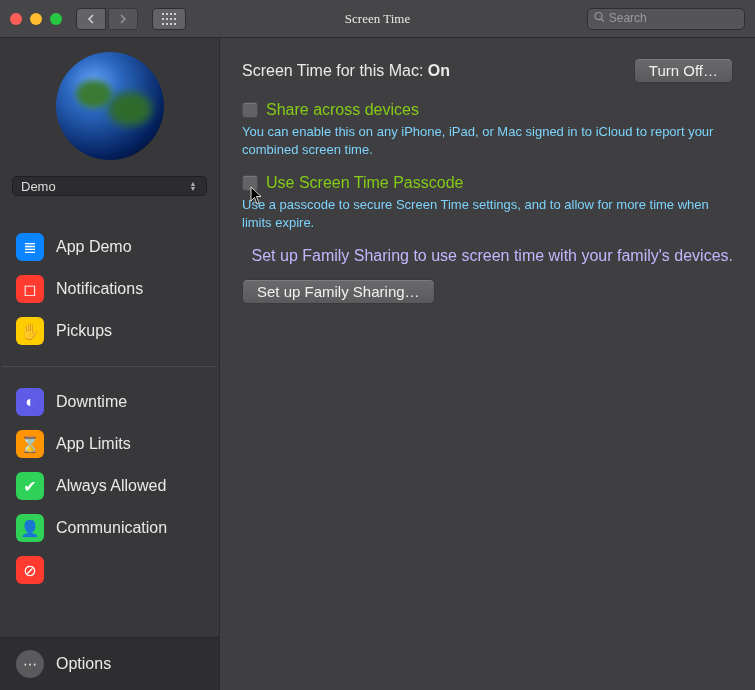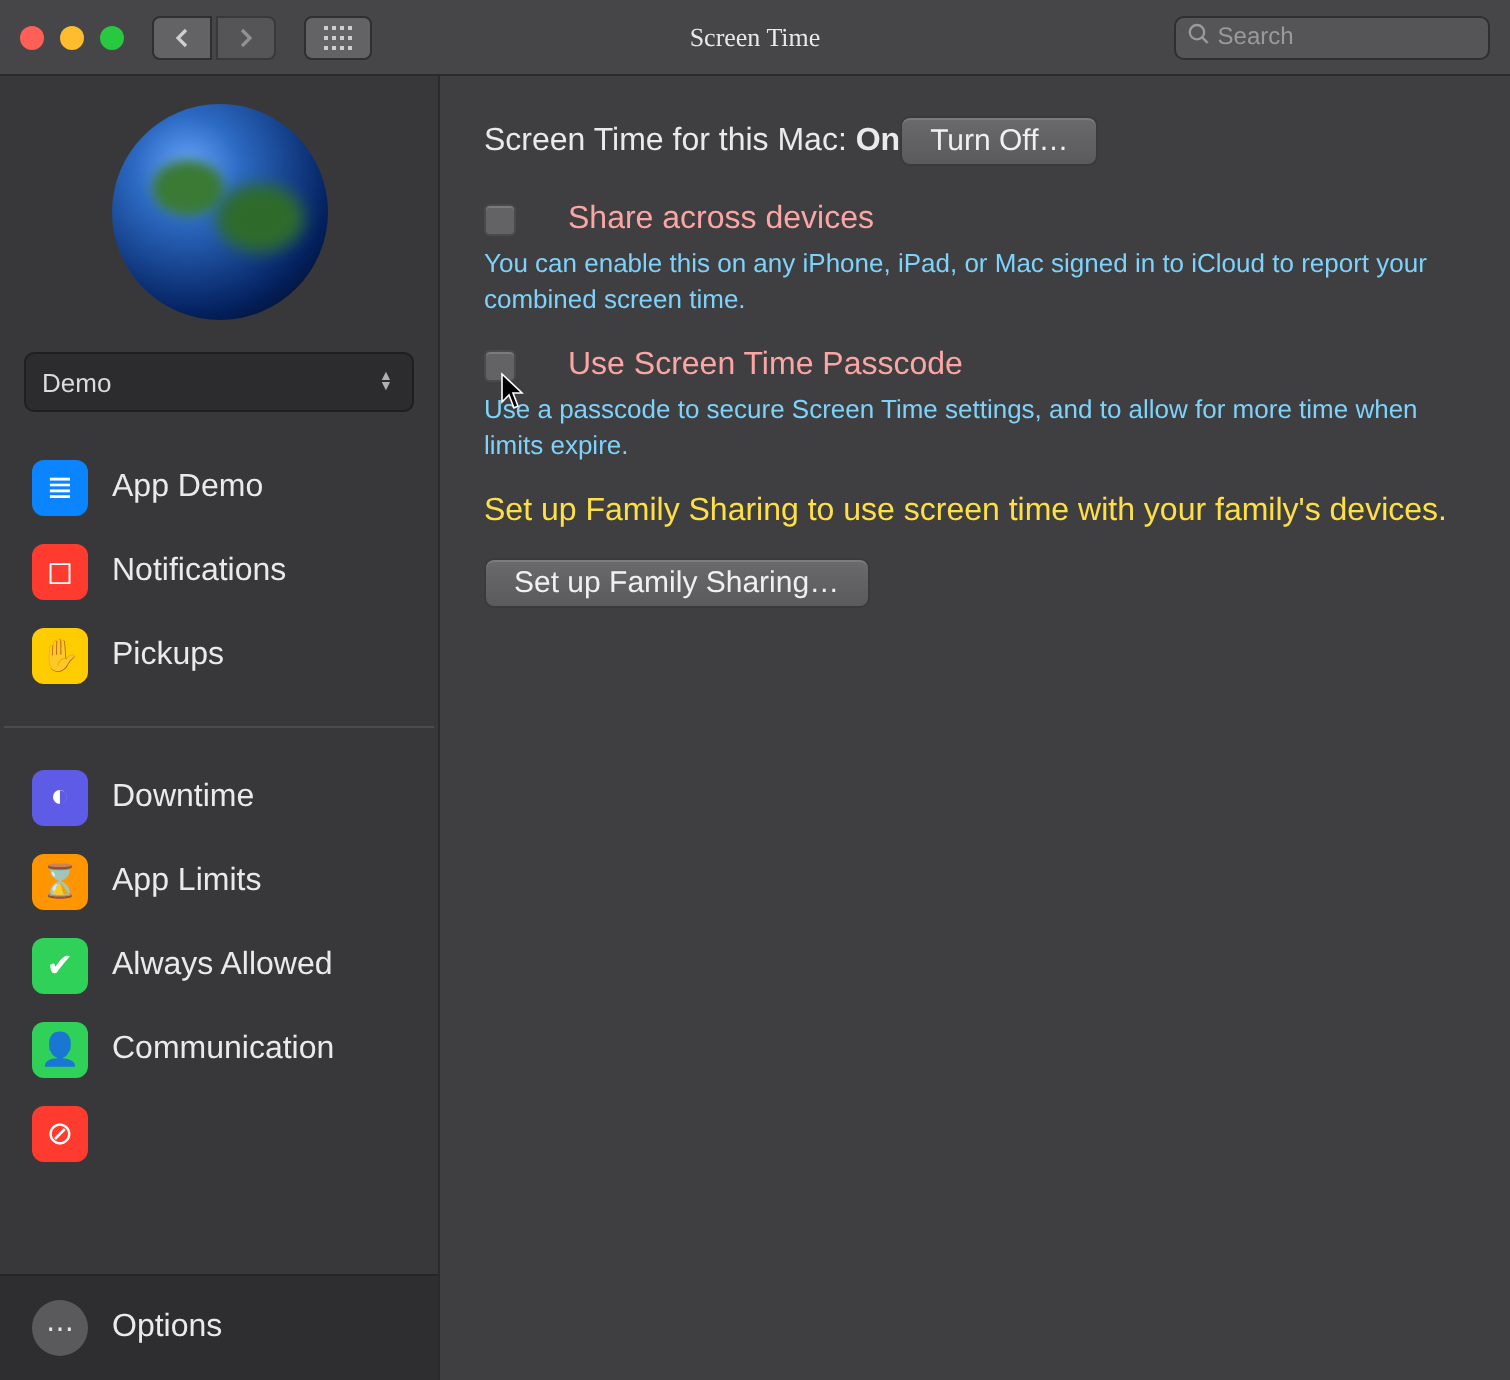--- a/index.html
+++ b/index.html
@@ -74,25 +74,25 @@
       background: radial-gradient(circle at 35% 30%, #6aa7ff 0%, #2d6bc4 25%, #04215f 70%, #000 100%);
       position: relative;
     }
     .avatar::before, .avatar::after {
       content: ""; position: absolute; border-radius: 50%;
     }
     .avatar::before { width: 36px; height: 28px; background: #3a7a35; left: 20px; top: 28px; filter: blur(3px); }
     .avatar::after { width: 44px; height: 34px; background: #2e6b2b; right: 12px; top: 40px; filter: blur(4px); }
 
     .account-select {
-      margin: 6px 12px 11px;
+      margin: 6px 12px 24px;
       background: #2c2c2e;
       border: 1px solid #1f1f21;
       border-radius: 5px;
-      height: 30px;
+      height: 20px;
       display: flex; align-items: center; justify-content: space-between;
       padding: 0 8px;
       color: #dcdcde; font-size: 13px;
     }
     .updown {
       width: 10px; display: flex; flex-direction: column; line-height: 5px;
       color: #b0b0b3; font-size: 7px; text-align: center;
     }
 
     .side-list { padding: 6px 8px; }
@@ -129,48 +129,48 @@
       font-size: 14px; color: #e8e8e8;
     }
 
     .main {
       flex: 1;
       background: #3f3f41;
       padding: 20px 22px;
       overflow: auto;
     }
     .row-top {
-      display: flex; align-items: center; justify-content: flex-start;
+      display: flex; align-items: center; justify-content: space-between;
       font-size: 16px; color: #eaeaea; margin-bottom: 18px;
     }
     .row-top .status strong { font-weight: 600; }
     .mac-btn {
       background: linear-gradient(#6a6a6d, #5a5a5d);
       border: 1px solid #3a3a3c;
       border-radius: 5px;
       padding: 3px 14px;
       color: #f0f0f0; font-size: 15px;
       box-shadow: inset 0 1px 0 rgba(255,255,255,0.12);
     }
     .checkbox-row {
-      display: flex; align-items: center; gap: 26px;
-      font-size: 16px; color: #fca5a5; margin-bottom: 4px;
+      display: flex; align-items: center; gap: 8px;
+      font-size: 16px; color: #84cc16; margin-bottom: 4px;
     }
     .fake-checkbox {
       width: 16px; height: 16px; border-radius: 3px;
       background: #636366; border: 1px solid #4a4a4c;
       box-shadow: inset 0 1px 0 rgba(255,255,255,0.15);
       flex-shrink: 0;
     }
     .desc {
       font-size: 13px; color: #7dd3fc; line-height: 1.35;
       margin-bottom: 16px;
     }
     .family-text {
-      font-size: 16px; color: #fde047; margin: 8px 0 14px;
+      font-size: 16px; color: #c4b5fd; margin: 8px 0 14px; text-align: right;
     }
     .cursor {
       position: absolute; width: 14px; height: 20px;
       pointer-events: none;
     }
   </style>
 </head>
 <body>
 
 <div class="titlebar">

